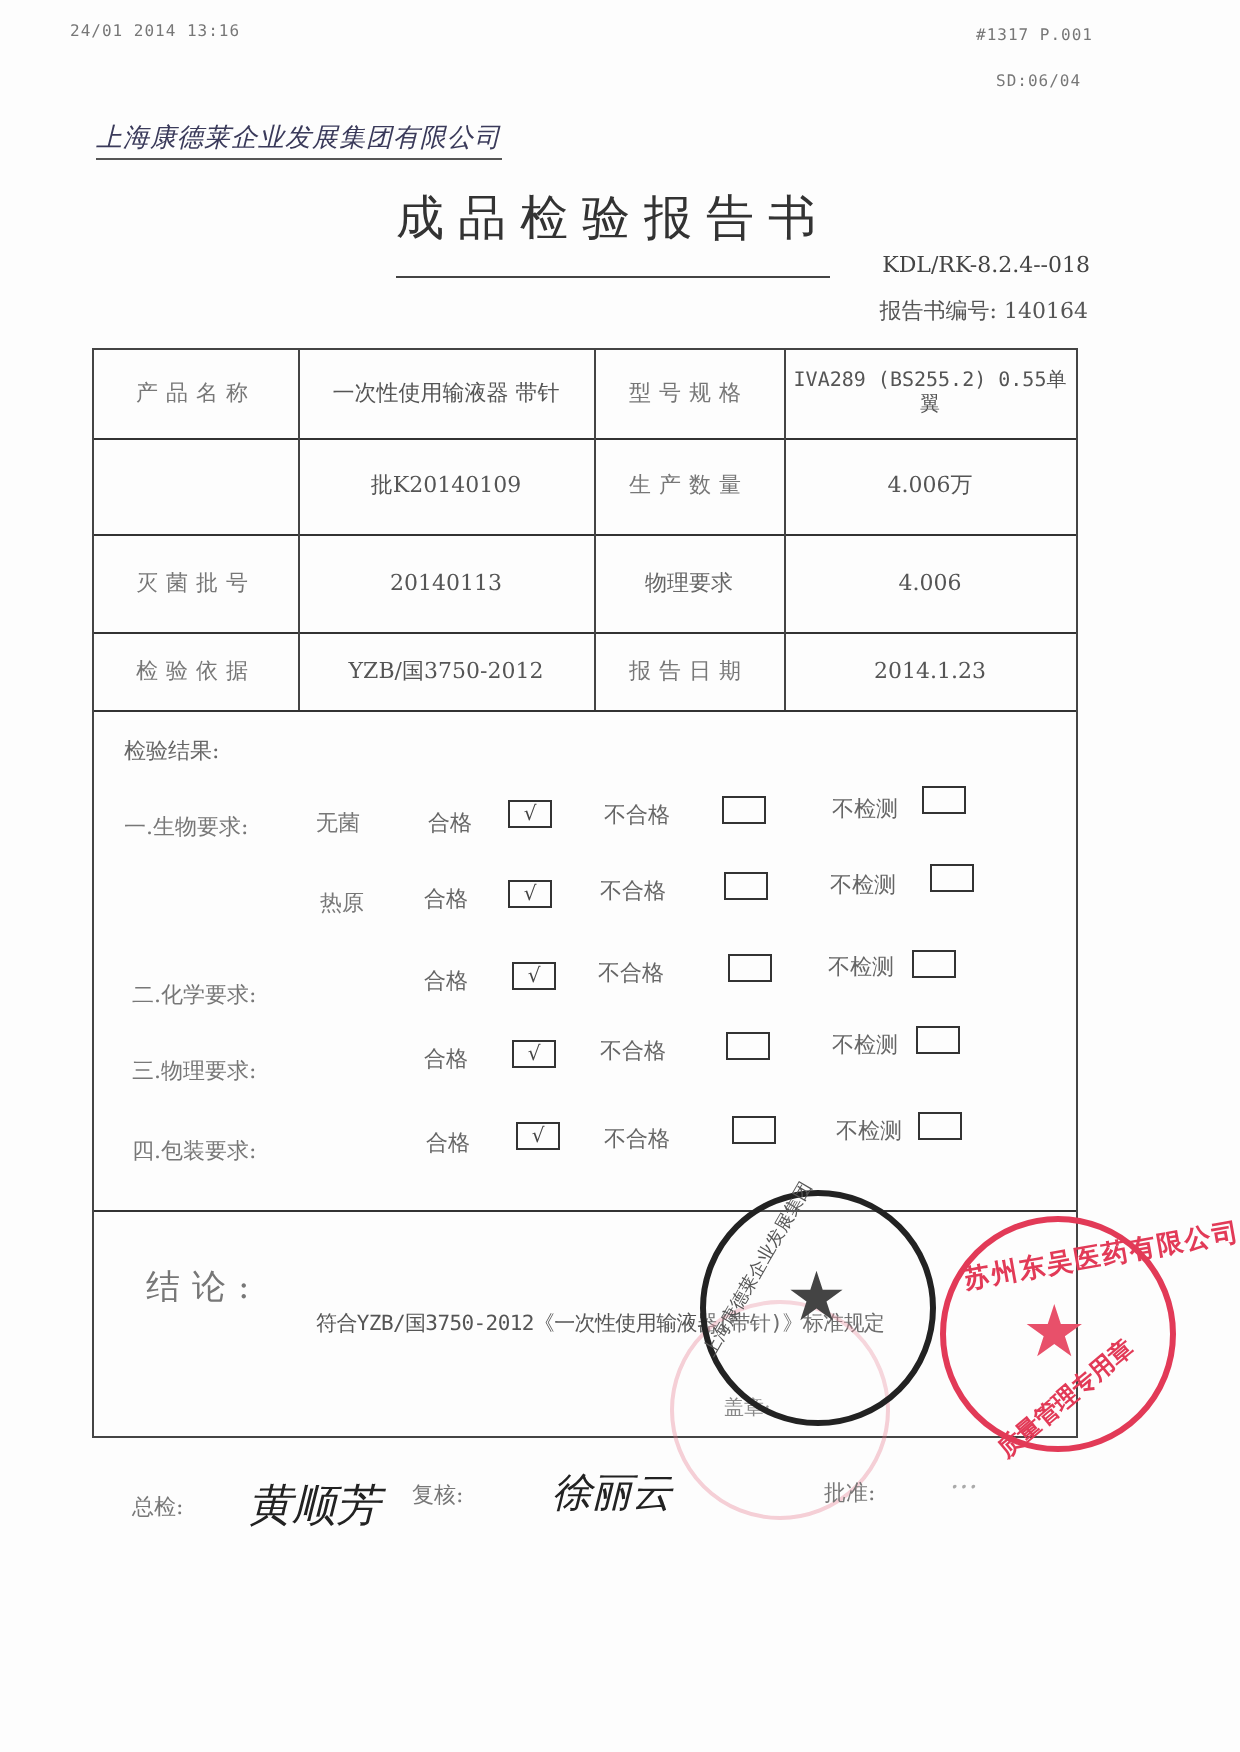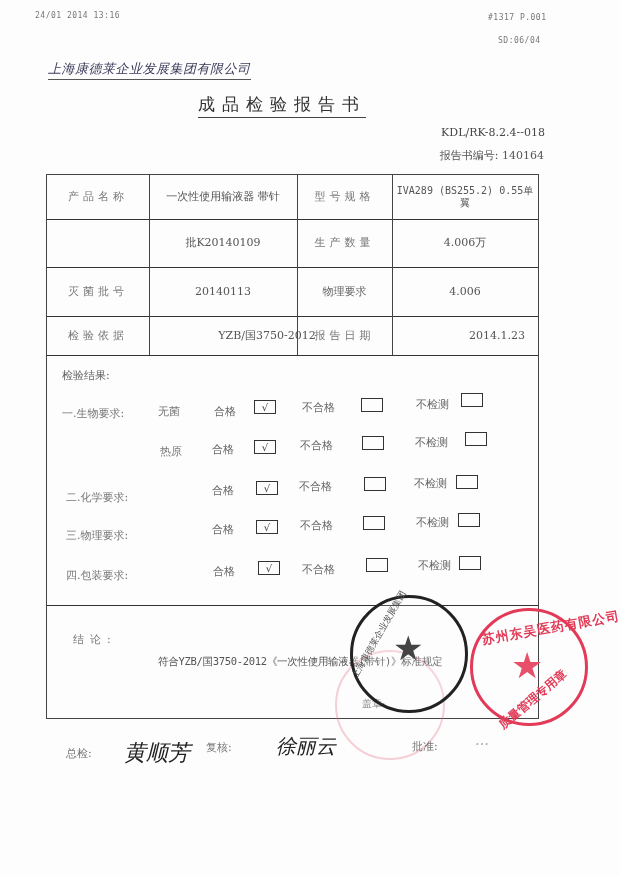--- a/index.html
+++ b/index.html
@@ -7,22 +7,22 @@
     width: 620px; height: 876px; background: #fdfdfd; position: relative; overflow: hidden;
     font-family: "DejaVu Serif", "Liberation Serif", serif; color: #3a3a3a;
   }
   .abs { position: absolute; }
   .fax { font-family: "DejaVu Sans Mono", "Liberation Mono", monospace; font-size: 8px; color: #777; letter-spacing: 0.5px; }
   .company {
     left: 48px; top: 60px; font-size: 13px; font-style: italic; color: #3a3a5a;
     border-bottom: 1px solid #555; padding-bottom: 1px; letter-spacing: 0.5px;
   }
   .title {
-    left: 198px; top: 93px; font-size: 17px; letter-spacing: 7px; color: #333;
-    border-bottom: 1.5px solid #444; padding-bottom: 1px;
+    left: 198px; top: 93px; font-size: 24px; letter-spacing: 7px; color: #333;
+    border-bottom: 1.5px solid #444; padding-bottom: 13px;
   }
   .docno { right: 75px; top: 126px; font-size: 11px; color: #444; }
   .reportno { right: 76px; top: 148px; font-size: 11px; color: #555; }
 
   .frame {
     left: 46px; top: 174px; width: 493px; height: 545px;
     border: 1px solid #444; box-sizing: border-box;
   }
   .hline { position: absolute; height: 0; border-top: 1.5px solid #333; }
   .vline { position: absolute; width: 0; border-left: 1px solid #444; }
@@ -35,21 +35,21 @@
   .lbl-tight { letter-spacing: 0; color: #666; }
 
   .results-title { left: 62px; top: 368px; font-size: 11px; color: #666; }
   .rowlbl { font-size: 11px; color: #777; }
   .opt { font-size: 11px; color: #666; }
   .box {
     position: absolute; width: 22px; height: 14px; border: 1px solid #333; box-sizing: border-box;
     font-size: 10px; color: #444; display: flex; align-items: flex-end; justify-content: center; line-height: 1;
   }
 
-  .concl-lbl { left: 73px; top: 632px; font-size: 11px; color: #777; letter-spacing: 6px; }
+  .concl-lbl { left: 73px; top: 632px; font-size: 17px; color: #777; letter-spacing: 6px; }
   .concl-text { left: 158px; top: 655px; font-size: 10.5px; color: #555; font-family: "DejaVu Sans Mono", "Liberation Mono", monospace; letter-spacing: -0.3px;}
   .seal-lbl { left: 362px; top: 697px; font-size: 10px; color: #888; }
 
   .stamp-red {
     left: 470px; top: 608px; width: 118px; height: 118px; border-radius: 50%;
     border: 3px solid #e23a57; box-sizing: border-box; color: #e23a57;
   }
   .stamp-red .star { position: absolute; left: 38px; top: 34px; font-size: 36px; color: #e8506a; }
   .stamp-red .ring-text { position: absolute; left: 8px; top: 8px; font-size: 13px; font-weight: bold; transform: rotate(-10deg); white-space: nowrap; letter-spacing: 1px;}
   .stamp-red .bottom-text { position: absolute; left: 18px; top: 80px; font-size: 12px; font-weight: bold; transform: rotate(-40deg); white-space: nowrap; }
@@ -104,23 +104,23 @@
   <div class="cell" style="left:102px;top:44px;width:148px;height:48px;">批K20140109</div>
   <div class="cell lbl" style="left:250px;top:44px;width:95px;height:48px;">生产数量</div>
   <div class="cell" style="left:345px;top:44px;width:146px;height:48px;">4.006万</div>
 
   <div class="cell lbl" style="left:0;top:92px;width:102px;height:49px;">灭菌批号</div>
   <div class="cell" style="left:102px;top:92px;width:148px;height:49px;">20140113</div>
   <div class="cell lbl-tight" style="left:250px;top:92px;width:95px;height:49px;">物理要求</div>
   <div class="cell" style="left:345px;top:92px;width:146px;height:49px;">4.006</div>
 
   <div class="cell lbl" style="left:0;top:141px;width:102px;height:39px;">检验依据</div>
-  <div class="cell" style="left:102px;top:141px;width:148px;height:39px;margin-left:44px;">YZB/国3750-2012</div>
+  <div class="cell" style="left:102px;top:141px;width:148px;height:39px;">YZB/国3750-2012</div>
   <div class="cell lbl" style="left:250px;top:141px;width:95px;height:39px;">报告日期</div>
-  <div class="cell" style="left:345px;top:141px;width:146px;height:39px;padding-left:32px;">2014.1.23</div>
+  <div class="cell" style="left:345px;top:141px;width:146px;height:39px;">2014.1.23</div>
 </div>
 
 <div class="abs results-title">检验结果:</div>
 
 <div class="abs rowlbl" style="left:62px;top:406px;">一.生物要求:</div>
 <div class="abs rowlbl" style="left:158px;top:404px;">无菌</div>
 <div class="abs opt" style="left:214px;top:404px;">合格</div>
 <div class="box" style="left:254px;top:400px;">
     <span>√</span>
   </div>

